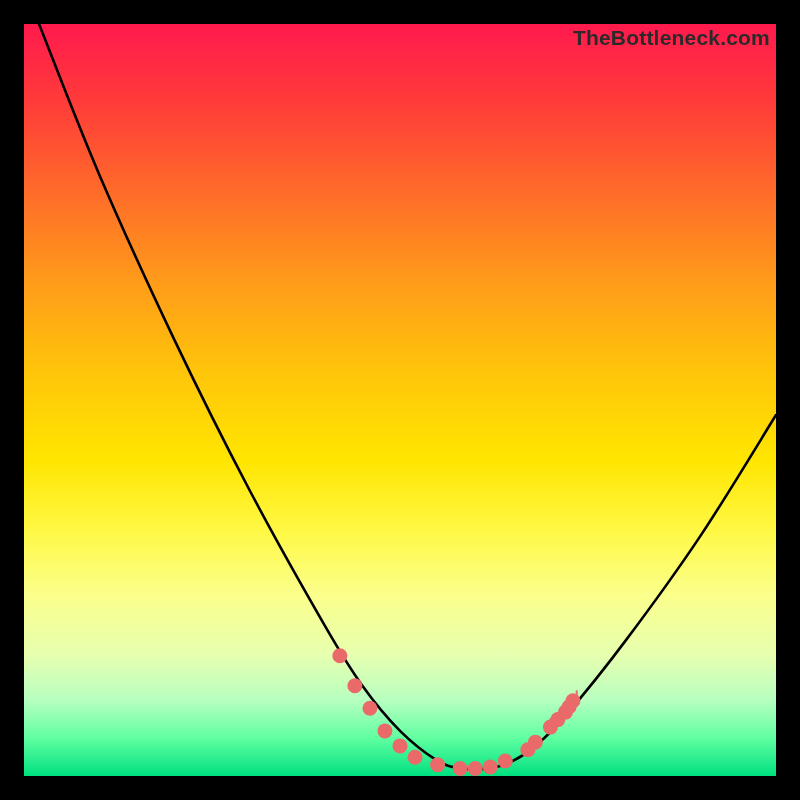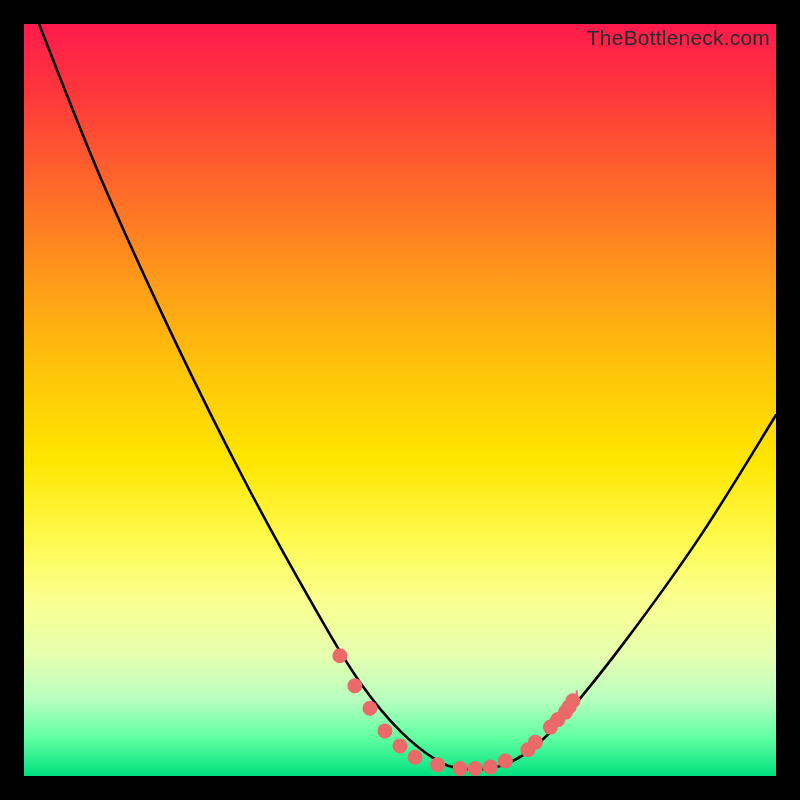--- a/index.html
+++ b/index.html
@@ -40,21 +40,21 @@
       #5fffa0 95%,
       #00e080 100%
     );
   }
   .watermark {
     position: absolute;
     right: 6px;
     top: 2px;
     color: #2a2a2a;
     font-size: 21px;
-    font-weight: 400;
+    font-weight: 700;
     letter-spacing: 0.2px;
     pointer-events: none;
     user-select: none;
   }
   svg.curve {
     position: absolute;
     left: 0;
     top: 0;
     width: 752px;
     height: 752px;

